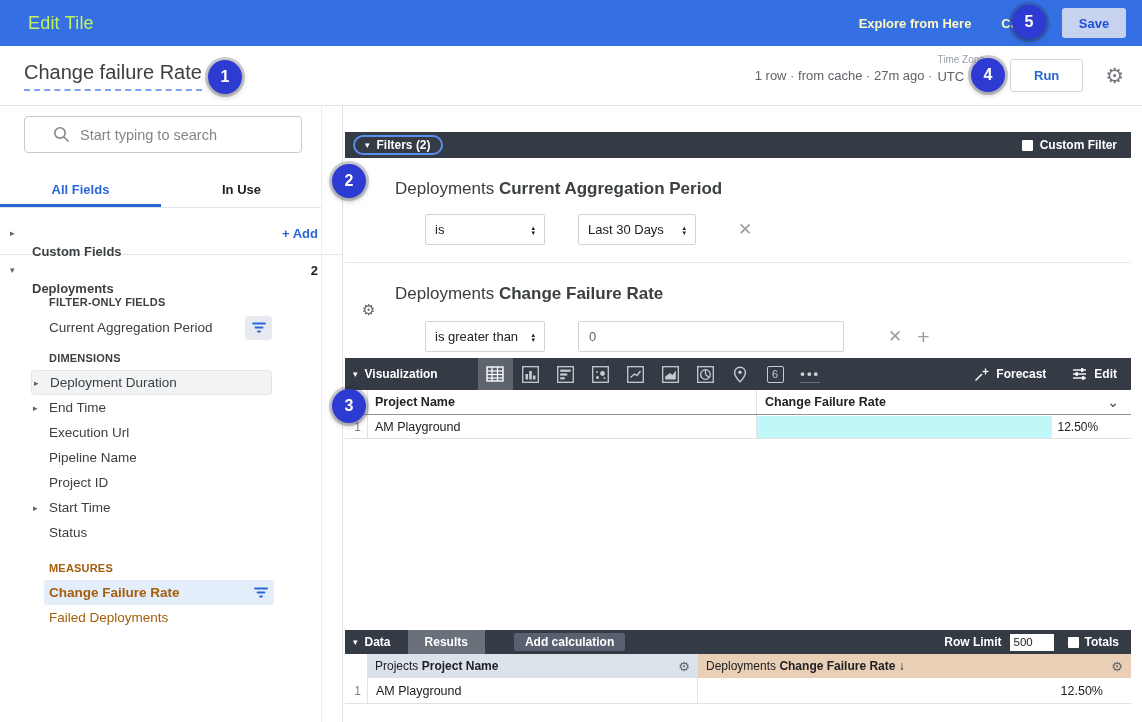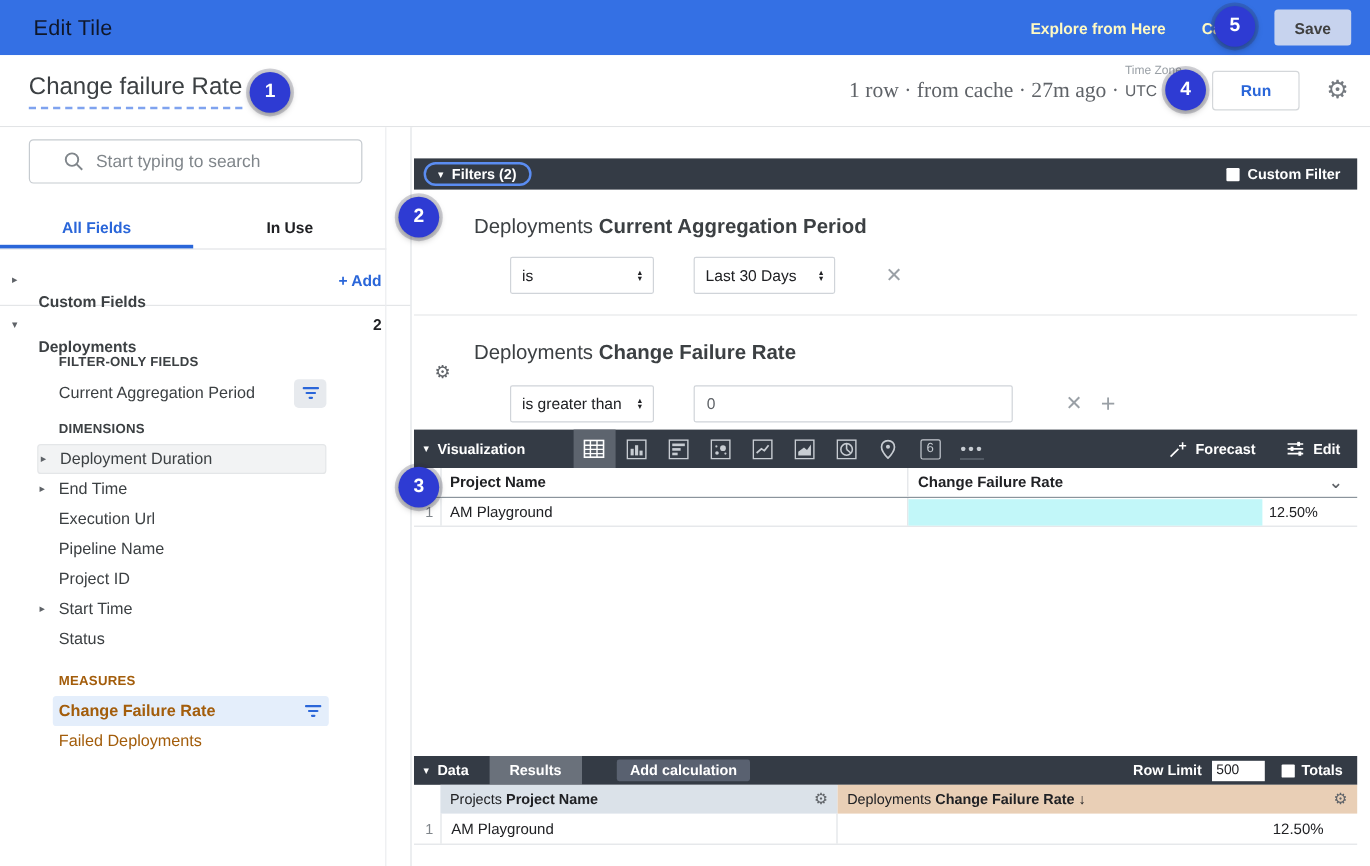--- a/index.html
+++ b/index.html
@@ -2,32 +2,32 @@
 <html><head>
 <meta charset="utf-8">
 <style>
   * { margin:0; padding:0; box-sizing:border-box; }
   html,body { background:#fff; }
   body { font-family:"Liberation Sans","DejaVu Sans",sans-serif; }
   .screen { position:relative; width:1142px; height:722px; background:#fff; overflow:hidden; }
 
   
   .topbar { position:absolute; left:0; top:0; width:1142px; height:46px; background:#3470e4; display:flex; align-items:center; padding:0 16px 0 28px; }
-  .topbar-title { color:#0f172a; font-size:18px; letter-spacing:.2px; }
+  .topbar-title { color:#bef264; font-size:18px; letter-spacing:.2px; }
   .topbar-right { margin-left:auto; display:flex; align-items:center; }
   .tb-link { color:#fef9c3; font-size:13px; font-weight:bold; cursor:pointer; }
   .tb-explore { margin-right:30px; }
   .tb-cancel { margin-right:18px; }
-  .save-btn { width:64px; height:30px; background:#c7d3ee; color:#404040; border:none; border-radius:3px; font-size:13px; font-weight:bold; font-family:inherit; }
+  .save-btn { width:64px; height:30px; background:#c7d3ee; color:#1d4ed8; border:none; border-radius:3px; font-size:13px; font-weight:bold; font-family:inherit; }
 
   
   .titlerow { position:absolute; left:0; top:46px; width:1142px; height:60px; background:#fff; border-bottom:1px solid #e2e4e6; display:flex; align-items:center; padding:0 18px 0 24px; }
   .tile-title { font-size:20px; font-weight:normal; color:#3c4043; border-bottom:2px dashed #7fa3ef; padding-bottom:5px; }
   .title-right { margin-left:auto; display:flex; align-items:center; }
-  .status-text { font-size:18px; color:#5f6368;font-family:Liberation Serif, serif; }
+  .status-text { font-size:13px; color:#5f6368; }
   .tz-block { position:relative; margin-left:5px; margin-right:46px; }
   .tz-label { position:absolute; top:-13px; left:0; font-size:10px; color:#9aa0a6; white-space:nowrap; }
   .tz-value { font-size:13px; color:#5f6368; }
   .run-btn { width:73px; height:33px; background:#fff; border:1px solid #d4d7da; border-radius:3px; color:#2a66d9; font-size:13px; font-weight:bold; font-family:inherit; margin-right:22px; }
   .settings-gear { font-size:21px; color:#757a80; line-height:1; cursor:pointer; }
 
   
   .sidebar { position:absolute; left:0; top:106px; width:343px; height:616px; background:#fff; border-right:1px solid #e0e3e6; }
   .sb-gutter { position:absolute; right:0; top:0; bottom:0; width:21px; border-left:1px solid #ebedef; }
   .sb-head { margin:26px 24px 0; display:flex; align-items:center; justify-content:space-between; }

